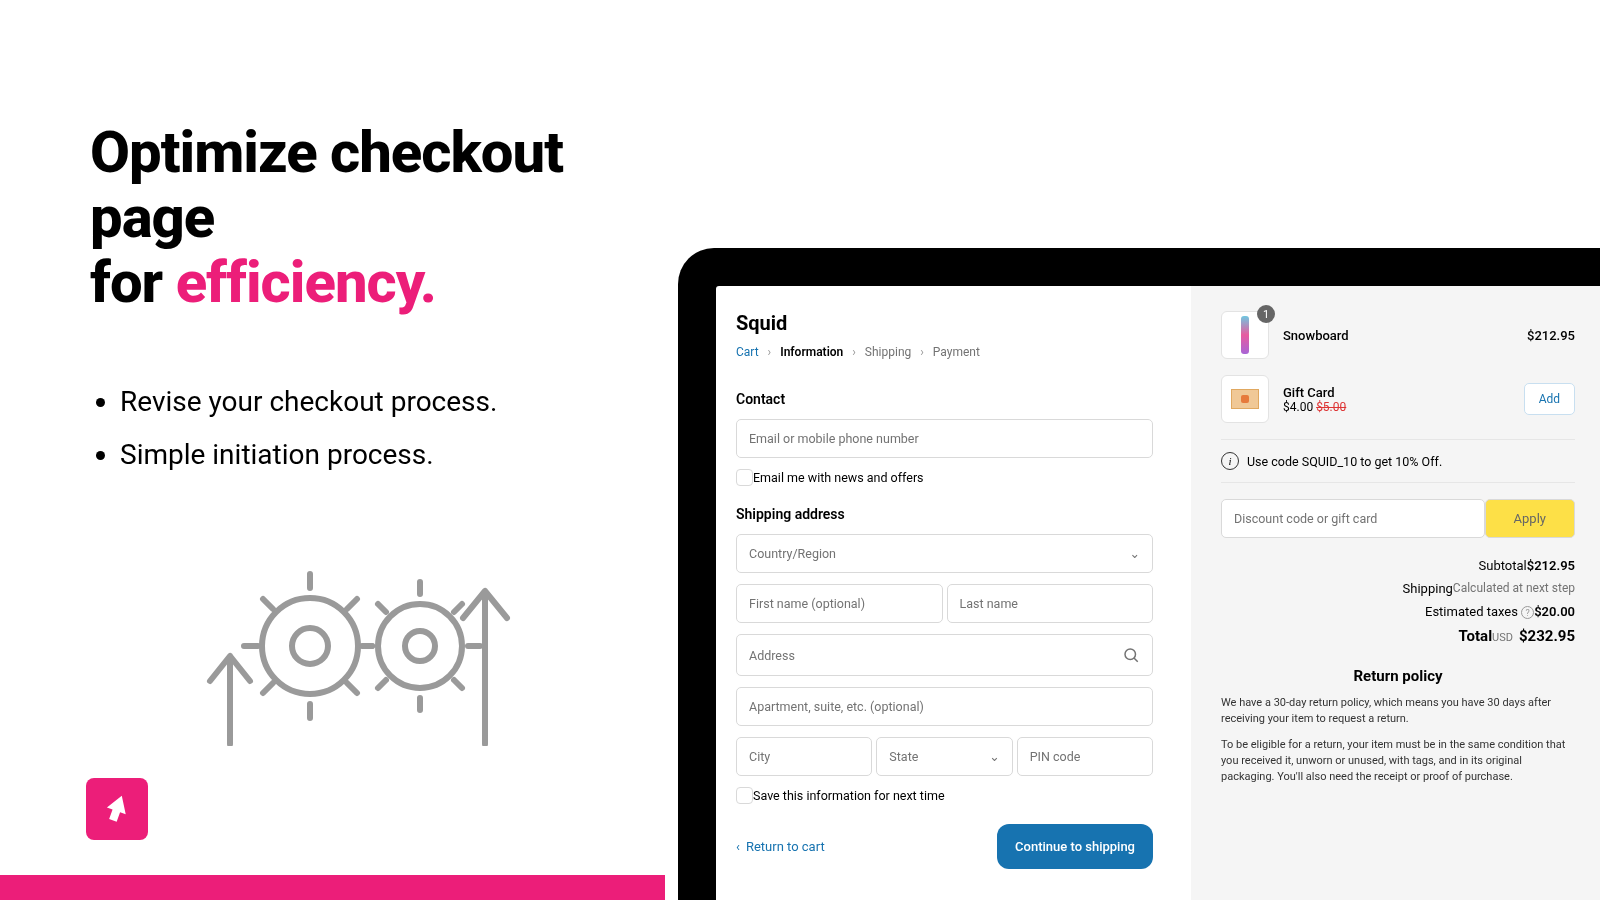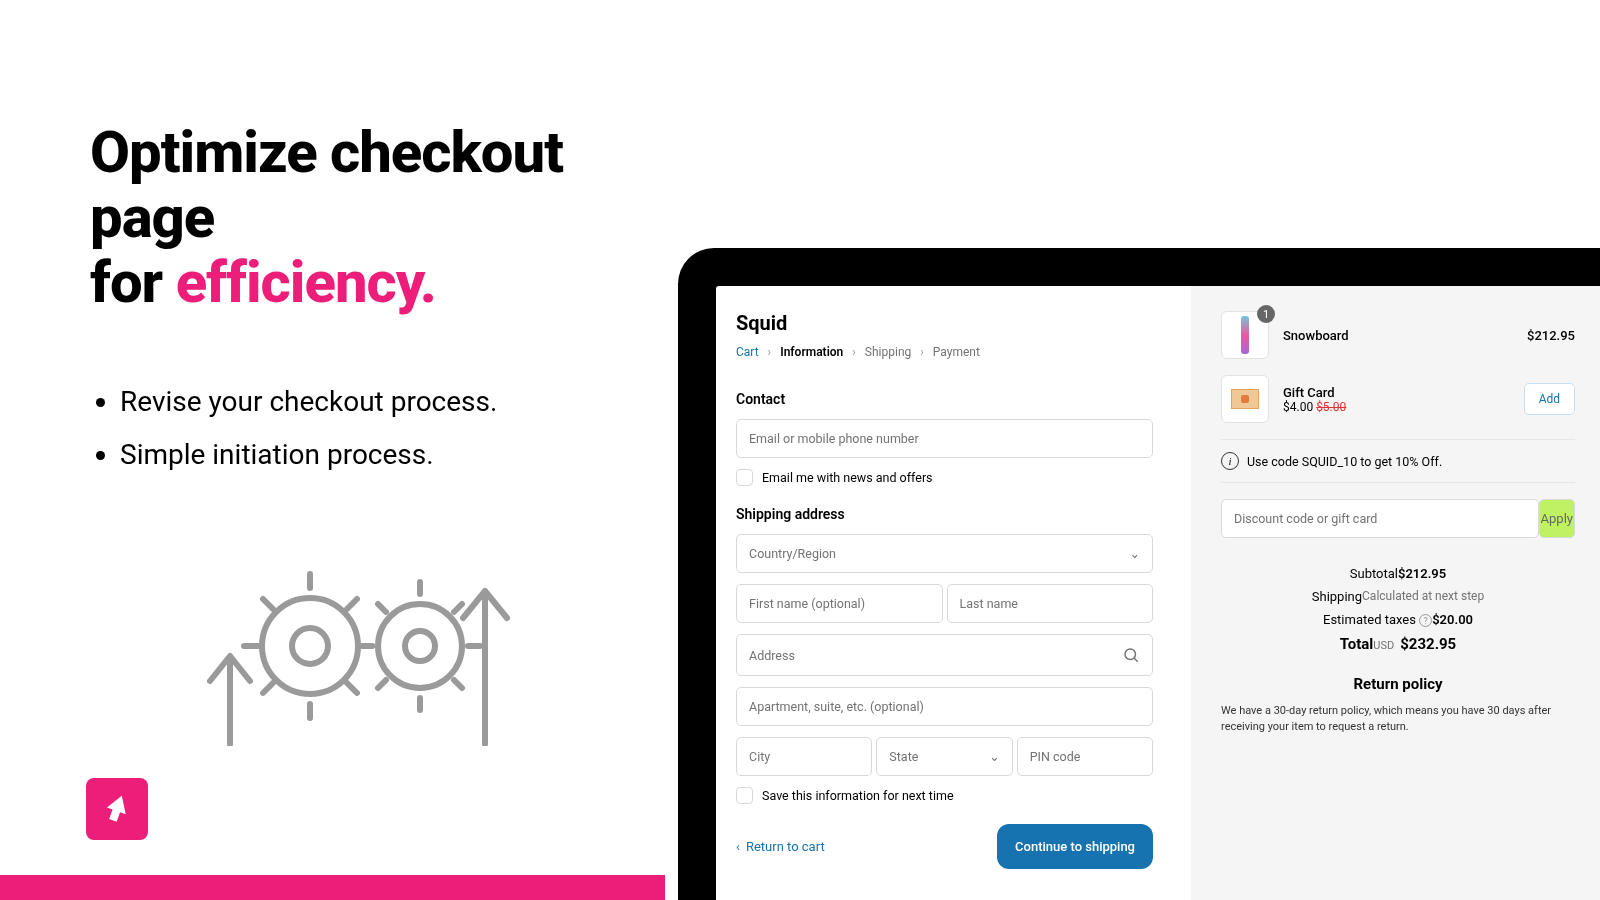--- a/index.html
+++ b/index.html
@@ -16,36 +16,36 @@
 .checkout-left{flex:0 0 475px;padding:25px 38px 25px 20px}
 .checkout-right{flex:1;background:#f5f5f5;padding:25px 30px;font-size:12px}
 .brand{font-size:20px;font-weight:700;margin-bottom:10px}
 .breadcrumb{font-size:12px;color:#737373;margin-bottom:32px}
 .breadcrumb .active{color:#1773b0}
 .breadcrumb .sep{margin:0 6px;color:#999}
 .section-title{font-size:14px;font-weight:600;margin-bottom:12px}
 .input,.select{width:100%;border:1px solid #d9d9d9;border-radius:5px;padding:11px 12px;font-size:12.5px;color:#737373;background:#fff;margin-bottom:11px;display:flex;align-items:center;justify-content:space-between}
 .row{display:flex;gap:4px}
 .row>*{flex:1;margin-bottom:11px}
-.check-row{display:flex;align-items:center;gap:9px;font-size:12.5px;margin-bottom:20px}
+.check-row{display:flex;align-items:center;font-size:12.5px;margin-bottom:20px}
 .checkbox{width:17px;height:17px;border:1px solid #d9d9d9;border-radius:4px}
 .actions{display:flex;align-items:center;justify-content:space-between;margin-top:20px}
 .back-link{color:#1773b0;font-size:13px;display:flex;align-items:center;gap:6px}
 .primary-btn{background:#1773b0;color:#fff;border:none;padding:15px 18px;border-radius:12px;font-size:13px;font-weight:500}
 .cart-item{display:flex;align-items:center;gap:14px;margin-bottom:16px;position:relative}
 .thumb{width:48px;height:48px;border:1px solid #e3e3e3;border-radius:6px;background:#fff;display:flex;align-items:center;justify-content:center;position:relative}
 .qty-badge{position:absolute;top:-7px;right:-7px;background:#666;color:#fff;width:18px;height:18px;border-radius:50%;font-size:11px;display:flex;align-items:center;justify-content:center}
 .item-name{font-size:13px;font-weight:500}
 .item-price{margin-left:auto;font-size:13px;font-weight:500}
 .add-btn{border:1px solid #c8dff0;color:#1773b0;background:#fff;padding:8px 14px;border-radius:5px;font-size:12px}
 .promo-bar{display:flex;align-items:center;gap:8px;padding:12px 0;border-top:1px solid #e6e6e6;border-bottom:1px solid #e6e6e6;margin:10px 0 16px;font-size:12.5px}
-.discount-row{display:flex;margin-bottom:28px}
+.discount-row{display:flex;margin-bottom:20px}
 .discount-input{flex:1;border:1px solid #d9d9d9;border-radius:5px;padding:11px 12px;font-size:12.5px;color:#737373;background:#fff}
-.apply-btn{border:1px solid #d9d9d9;background:#bef264;color:#666;padding:0 1px;border-radius:5px;font-size:13px}
-.sum-row{display:flex;justify-content:center;font-size:13px;margin-bottom:8px}
+.apply-btn{border:1px solid #d9d9d9;background:#fde047;color:#666;padding:0 28px;border-radius:5px;font-size:13px}
+.sum-row{display:flex;justify-content:flex-end;font-size:13px;margin-bottom:8px}
 .sum-row.muted .v{color:#737373;font-size:12px}
 .sum-row.total{font-size:15px;font-weight:700;margin-top:6px}
 .sum-row.total .cur{font-size:11px;font-weight:400;color:#737373;margin-right:6px}
 .policy-title{text-align:center;font-size:15px;font-weight:700;margin:22px 0 10px}
 .policy-text{font-size:11px;line-height:1.45;color:#333;margin-bottom:10px}
 .strike{text-decoration:line-through;color:#d33}
 .icon-svg{width:18px;height:18px}
 .search-icon{color:#737373}
 .info-circle{width:18px;height:18px;border:1.5px solid #333;border-radius:50%;display:flex;align-items:center;justify-content:center;font-size:11px;font-style:italic;font-family:serif}
 .snowboard-thumb{width:8px;height:38px;background:linear-gradient(180deg,#6fc7e0,#e85aa0,#a865d6);border-radius:3px}
@@ -205,15 +205,16 @@
         <span><span>Estimated taxes</span> <span style="display:inline-block;width:13px;height:13px;border:1px solid #999;border-radius:50%;font-size:9px;text-align:center;line-height:12px;color:#999">?</span></span>
         <span class="v" style="font-weight:600">$20.00</span>
       </div>
       <div class="sum-row total">
         <span>Total</span>
         <span><span class="cur">USD</span><span>$232.95</span></span>
       </div>
 
       <div class="policy-title">Return policy</div>
       <div class="policy-text">We have a 30-day return policy, which means you have 30 days after receiving your item to request a return.</div>
+      <div class="policy-text">To be eligible for a return, your item must be in the same condition that you received it, unworn or unused, with tags, and in its original packaging. You'll also need the receipt or proof of purchase.</div>
     </div>
   </div>
 </div>
 
 </body></html>

